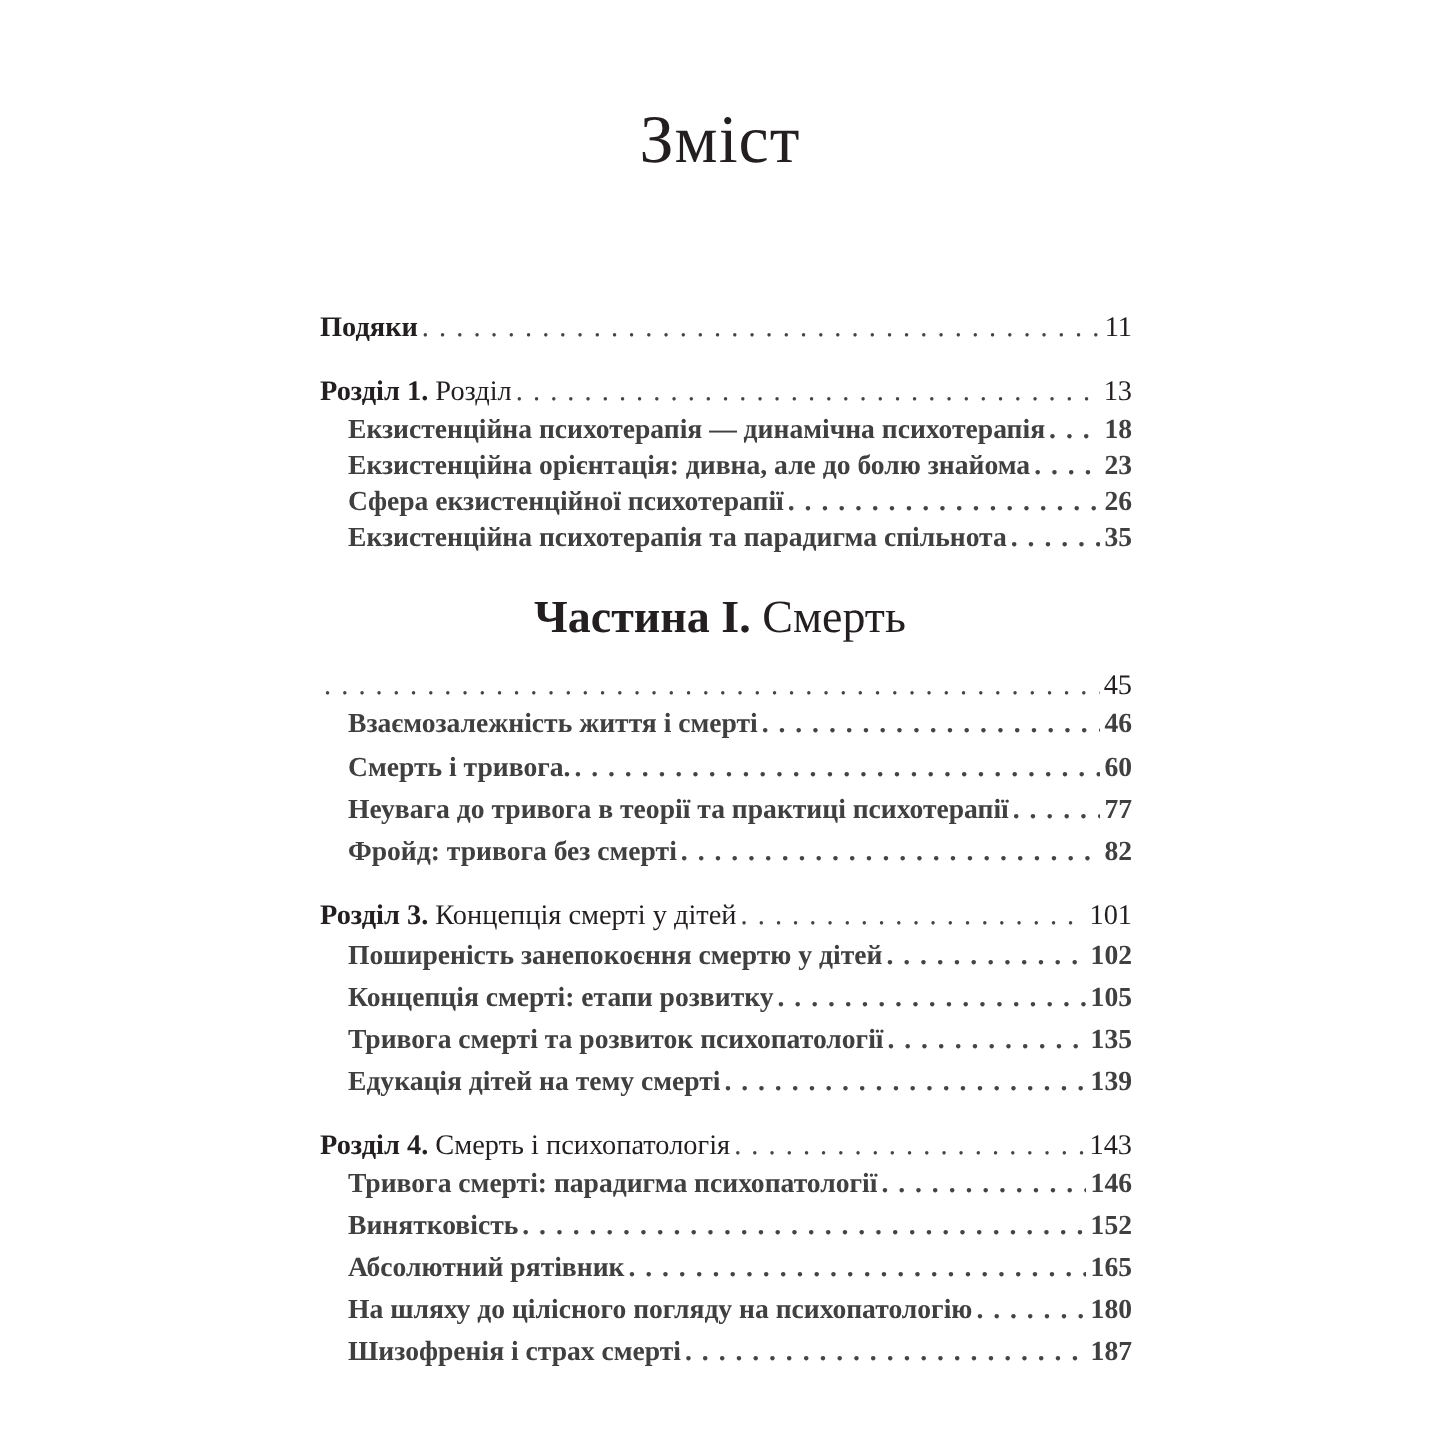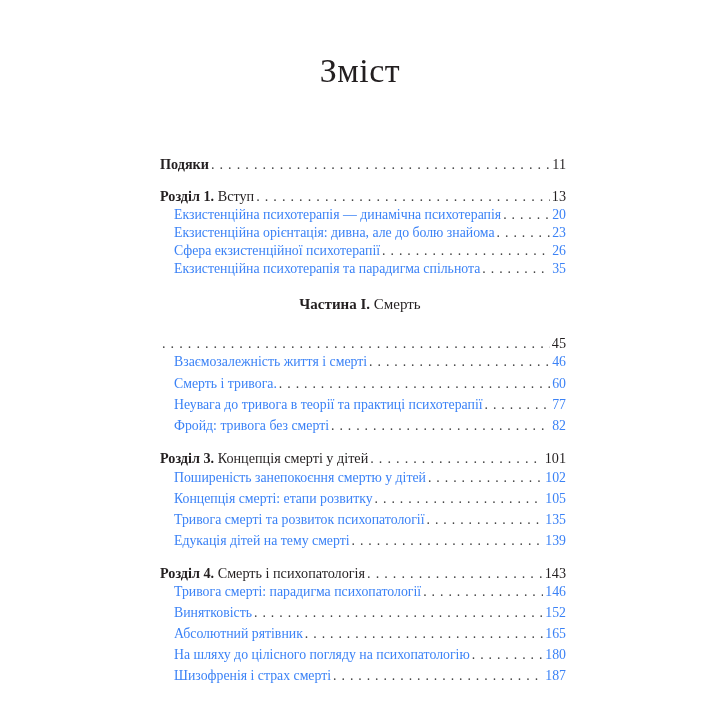--- a/index.html
+++ b/index.html
@@ -1,50 +1,50 @@
 <!DOCTYPE html>
 <html><head>
 <meta charset="utf-8">
 <style>
   html, body { margin: 0; padding: 0; background: #ffffff; }
   body { width: 720px; height: 720px; position: relative; overflow: hidden;
          font-family: "Liberation Serif", "DejaVu Serif", serif; color: #231f20; }
   .title { position: absolute; top: 52px; left: 0; width: 720px; text-align: center;
            font-size: 34px; font-weight: normal; letter-spacing: 0.5px; }
-  .part-heading { position: absolute; left: 0; width: 720px; text-align: center; font-size: 15px; }
+  .part-heading { position: absolute; left: 0; width: 720px; text-align: center; font-size: 23px; }
   .part-heading b { font-weight: bold; }
   .toc-line { position: absolute; left: 160px; width: 406px; display: flex; align-items: flex-end;
               font-size: 14.2px; white-space: nowrap; }
-  .toc-line.sub { left: 174px; width: 392px; font-size: 13.8px; color: #3b82f6; }
+  .toc-line.sub { left: 174px; width: 392px; font-size: 13.8px; color: #404040; font-weight: bold; }
   .toc-line .label { flex: 0 0 auto; }
   .toc-line .label b { font-weight: bold; }
   .toc-line .leader { flex: 1 1 auto; overflow: hidden; margin: 0 2px; letter-spacing: 3.2px; color: #444; }
   .toc-line .leader::before { content: ". . . . . . . . . . . . . . . . . . . . . . . . . . . . . . . . . . . . . . . . . . . . . . . . . . . . . . . . . . . . . . . . . . . . . . . . . . . . . . . . . . . . . . ."; letter-spacing: 0; word-spacing: 1.5px; }
   .toc-line .page { flex: 0 0 auto; text-align: right; }
 </style>
 </head>
 <body>
 
 <div class="title">Зміст</div>
 
 <div class="toc-line" style="top:156px">
   <span class="label"><b>Подяки</b></span>
   <span class="leader"></span>
   <span class="page">11</span>
 </div>
 
 <div class="toc-line" style="top:188px">
-  <span class="label"><b>Розділ 1.</b> <span>Вступ</span></span>
+  <span class="label"><b>Розділ 1.</b> <span>Розділ</span></span>
   <span class="leader"></span>
   <span class="page">13</span>
 </div>
 <div class="toc-line sub" style="top:207px">
   <span class="label">Екзистенційна психотерапія — динамічна психотерапія</span>
   <span class="leader"></span>
-  <span class="page">20</span>
+  <span class="page">18</span>
 </div>
 <div class="toc-line sub" style="top:225px">
   <span class="label">Екзистенційна орієнтація: дивна, але до болю знайома</span>
   <span class="leader"></span>
   <span class="page">23</span>
 </div>
 <div class="toc-line sub" style="top:243px">
   <span class="label">Сфера екзистенційної психотерапії</span>
   <span class="leader"></span>
   <span class="page">26</span>

